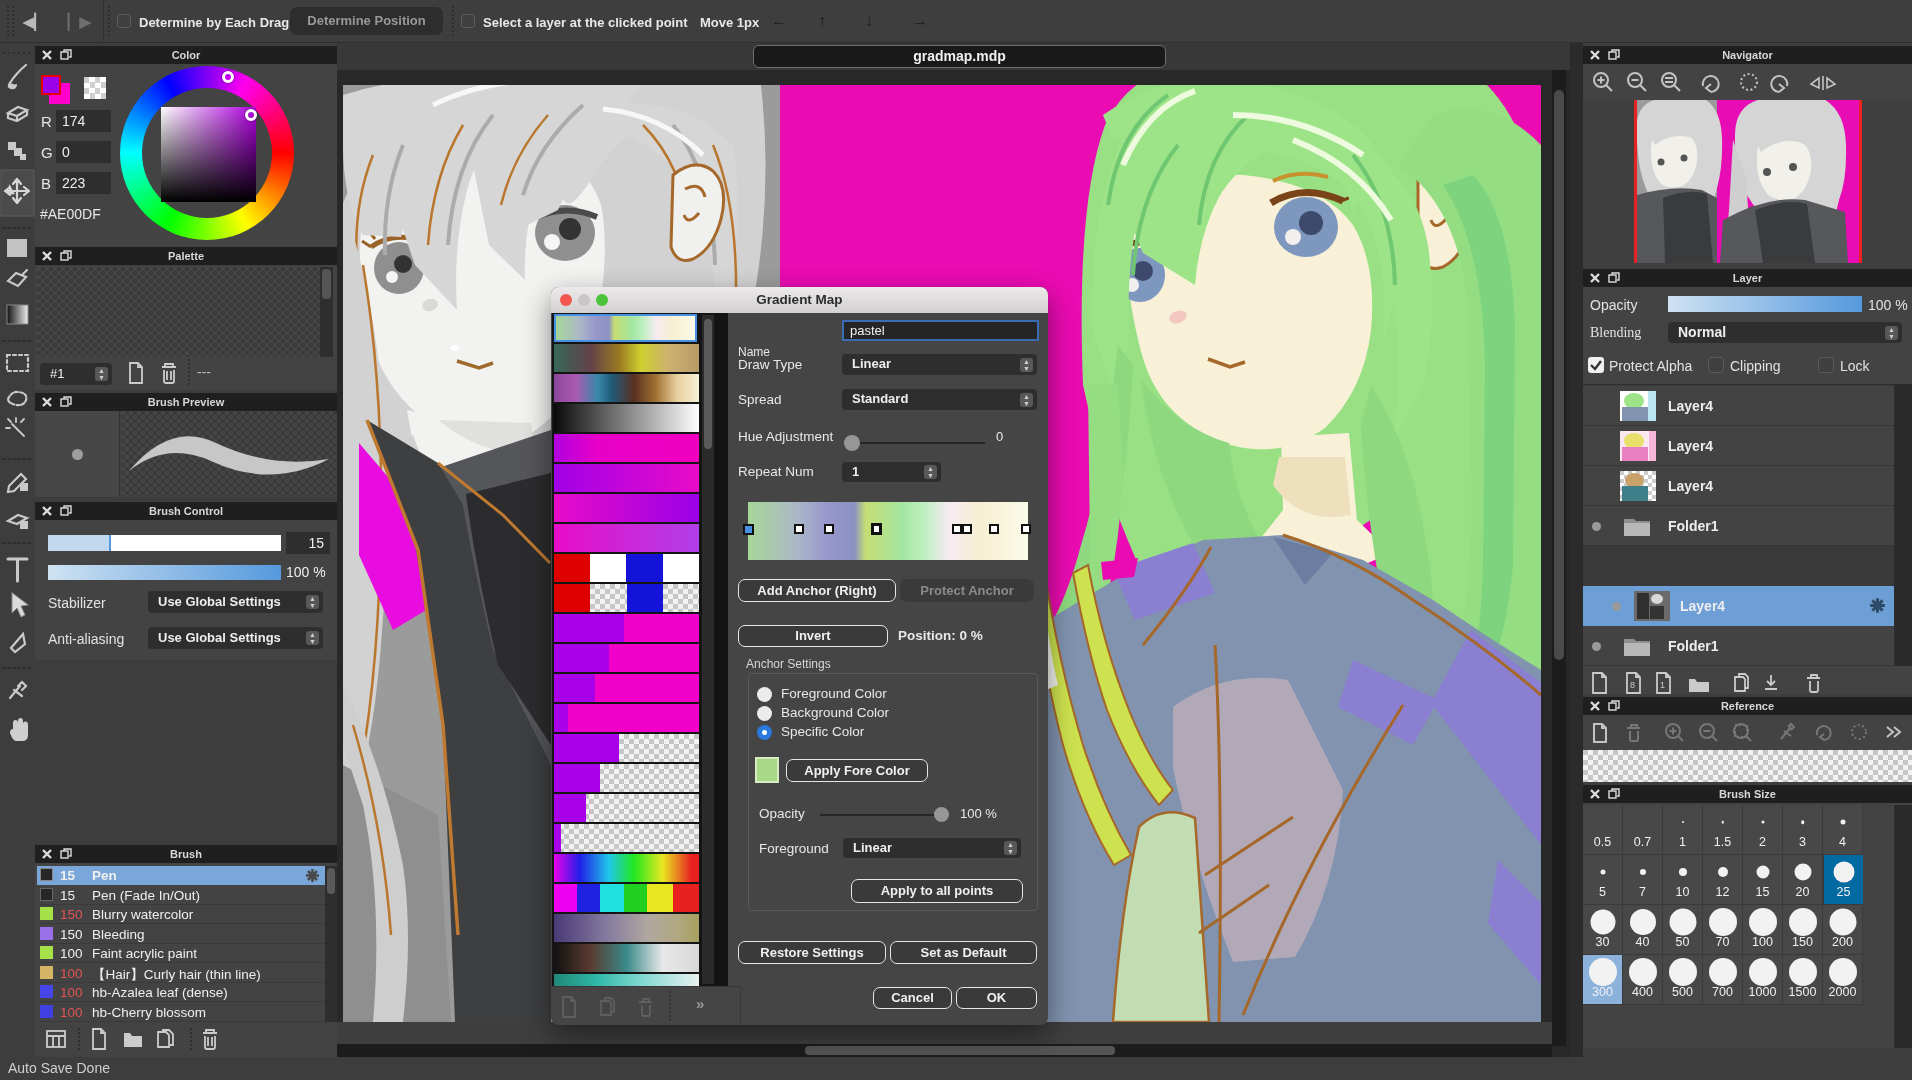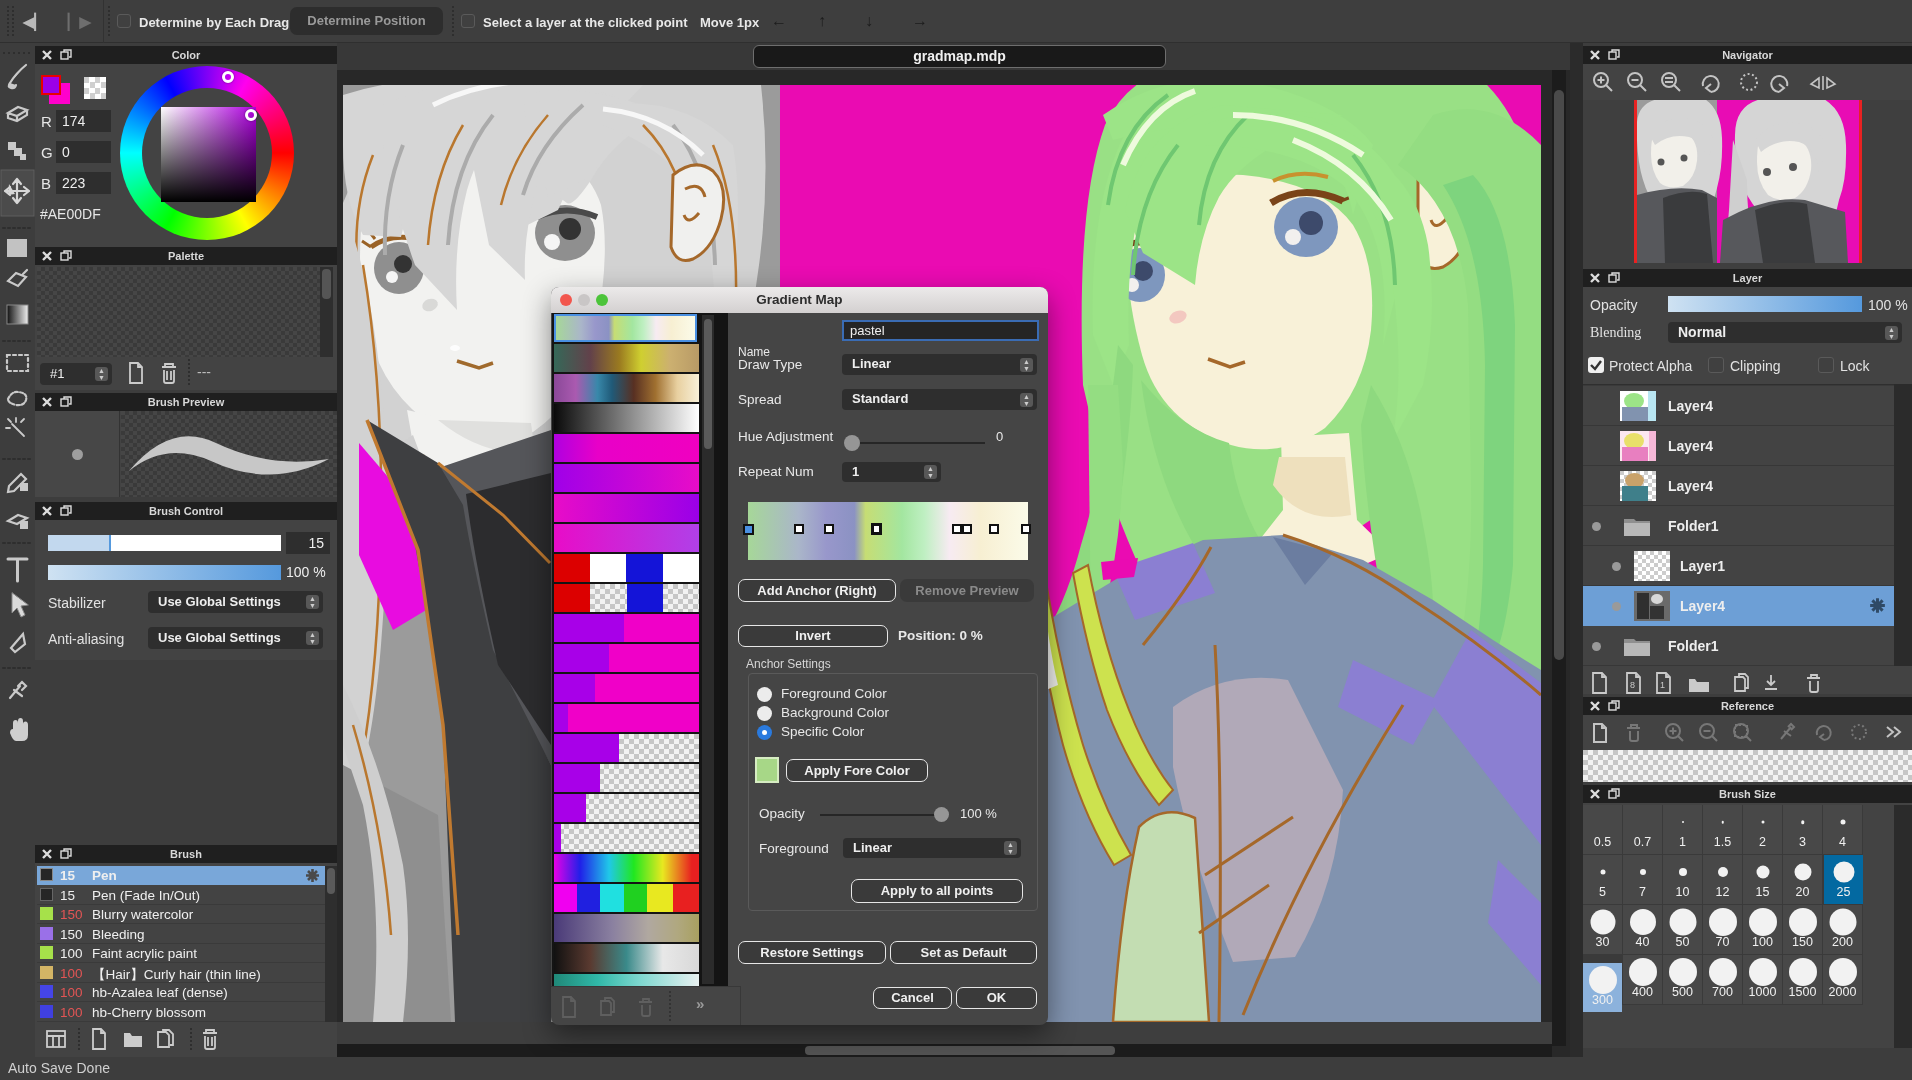--- a/index.html
+++ b/index.html
@@ -578,27 +578,20 @@
         <div class="lrow" style="top:121px;">
             <div style="position:absolute;left:9px;top:16px;width:9px;height:9px;border-radius:50%;background:#9a9a9a;"></div>
             <div style="position:absolute;left:40px;top:9px;">
               <svg width="28" height="22" viewBox="0 0 28 22" style="position:absolute;left:0;top:0;">
                 <path d="M1 4 h9 l3 4 h14 v13 h-26 z" fill="#b8b8b8"></path>
                 <path d="M1 8 h26 v-2 h-14 l-2 -2 h-10 z" fill="#8f8f8f"></path>
               </svg>
             </div>
             <span class="nm">Folder1</span>
           </div>
-        <div class="lrow" style="top:161px;">
-            <div style="position:absolute;left:29px;top:16px;width:9px;height:9px;border-radius:50%;background:#9a9a9a;"></div>
-            <div class="lthumb" style="left:51px;">
-              <div style="position:absolute;inset:0;background:conic-gradient(#fff 0 25%,#ccc 0 50%,#fff 0 75%,#ccc 0) 0 0/8px 8px;"></div>
-            </div>
-            <span class="nm" style="left:97px;">Layer1</span>
-          </div>
         <div class="lrow" style="top:201px;background:#6d9fd6;border-bottom:none;">
             <div style="position:absolute;left:29px;top:16px;width:9px;height:9px;border-radius:50%;background:#9a9a9a;"></div>
             <div class="lthumb" style="left:51px;">
               <div style="position:absolute;inset:0;background:#6a6a6a;">
                 <div style="position:absolute;left:3px;top:2px;width:12px;height:26px;background:#2f2f2f;"></div>
                 <div style="position:absolute;left:17px;top:3px;width:12px;height:10px;background:#d8d8d8;border-radius:50%;"></div>
                 <div style="position:absolute;left:16px;top:15px;width:14px;height:13px;background:#333;"></div>
               </div>
             </div>
             <span class="nm" style="left:97px;">Layer4</span>
@@ -744,21 +737,21 @@
             <span class="nu">100</span>
           </div>
         <div class="bsc" style="left:200px;top:100px;background:#484848;">
             <span class="ci" style="width:28px;height:28px;"></span>
             <span class="nu">150</span>
           </div>
         <div class="bsc" style="left:240px;top:100px;background:#484848;">
             <span class="ci" style="width:27px;height:27px;"></span>
             <span class="nu">200</span>
           </div>
-        <div class="bsc" style="left:0px;top:150px;background:#8cb2dc;margin-top:8px;">
+        <div class="bsc" style="left:0px;top:150px;background:#8cb2dc;">
             <span class="ci" style="width:28px;height:28px;"></span>
             <span class="nu">300</span>
           </div>
         <div class="bsc" style="left:40px;top:150px;background:#484848;">
             <span class="ci" style="width:28px;height:28px;"></span>
             <span class="nu">400</span>
           </div>
         <div class="bsc" style="left:80px;top:150px;background:#484848;">
             <span class="ci" style="width:28px;height:28px;"></span>
             <span class="nu">500</span>
@@ -864,21 +857,21 @@
     <div class="abs" style="left:197px;top:215px;width:280px;height:58px;background:linear-gradient(to right,#a6d798,#aab6c9 18%,#9897cb 28%,#8b92c3 38%,#c6dd74 42%,#a3e6a0 55%,#bfefc2 63%,#f7ebf2 72%,#f7efd2 83%,#fbfbe9);"></div>
     <div class="abs" style="left:192px;top:237px;width:11px;height:11px;background:#4a90e2;border:2px solid #111;"></div>
     <div class="abs" style="left:243px;top:237px;width:10px;height:10px;background:#fff;border:2px solid #111;"></div>
     <div class="abs" style="left:273px;top:237px;width:10px;height:10px;background:#fff;border:2px solid #111;"></div>
     <div class="abs" style="left:320px;top:236px;width:11px;height:12px;background:#fff;border:3px solid #111;"></div>
     <div class="abs" style="left:401px;top:237px;width:10px;height:10px;background:#fff;border:2px solid #111;"></div>
     <div class="abs" style="left:411px;top:237px;width:10px;height:10px;background:#fff;border:2px solid #111;"></div>
     <div class="abs" style="left:438px;top:237px;width:10px;height:10px;background:#fff;border:2px solid #111;"></div>
     <div class="abs" style="left:470px;top:237px;width:10px;height:10px;background:#fff;border:2px solid #111;"></div>
     <div class="btn" style="left:187px;top:292px;width:158px;height:23px;line-height:21px;border-radius:7px;">Add Anchor (Right)</div>
-    <div class="abs" style="left:349px;top:292px;width:134px;height:23px;background:#3a3a3a;border-radius:7px;color:#8a8a8a;font-weight:bold;text-align:center;line-height:23px;">Remove Preview</div>
+    <div class="abs" style="left:349px;top:292px;width:134px;height:23px;background:#3a3a3a;border-radius:7px;color:#8a8a8a;font-weight:bold;text-align:center;line-height:23px;">Protect Anchor</div>
     <div class="btn" style="left:187px;top:338px;width:150px;height:22px;line-height:20px;border-radius:7px;">Invert</div>
     <div class="abs" style="left:347px;top:341px;font-size:13.5px;font-weight:bold;">Position: 0 %</div>
     <div class="abs" style="left:195px;top:370px;font-size:12px;color:#d6d6d6;">Anchor Settings</div>
     <div class="abs" style="left:197px;top:386px;width:290px;height:238px;border:1px solid #5a5a5a;border-radius:4px;"></div>
     <div class="abs" style="left:206px;top:400px;width:15px;height:15px;border-radius:50%;background:#ececec;"></div>
     <div class="abs" style="left:230px;top:399px;font-size:13.5px;">Foreground Color</div>
     <div class="abs" style="left:206px;top:419px;width:15px;height:15px;border-radius:50%;background:#ececec;"></div>
     <div class="abs" style="left:230px;top:418px;font-size:13.5px;">Background Color</div>
     <div class="abs" style="left:206px;top:438px;width:15px;height:15px;border-radius:50%;background:#2a7ade;"></div>
     <div class="abs" style="left:211px;top:443px;width:5px;height:5px;border-radius:50%;background:#fff;"></div>

